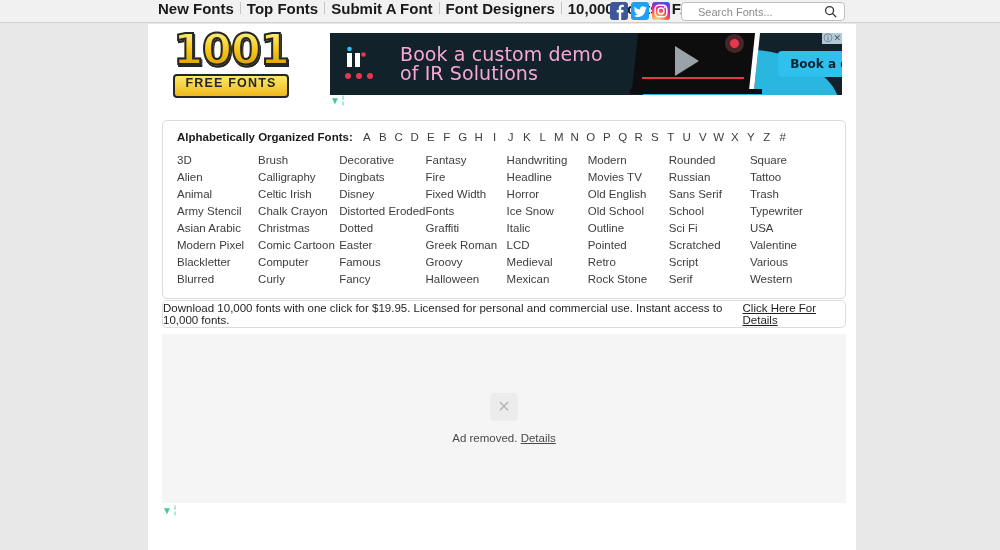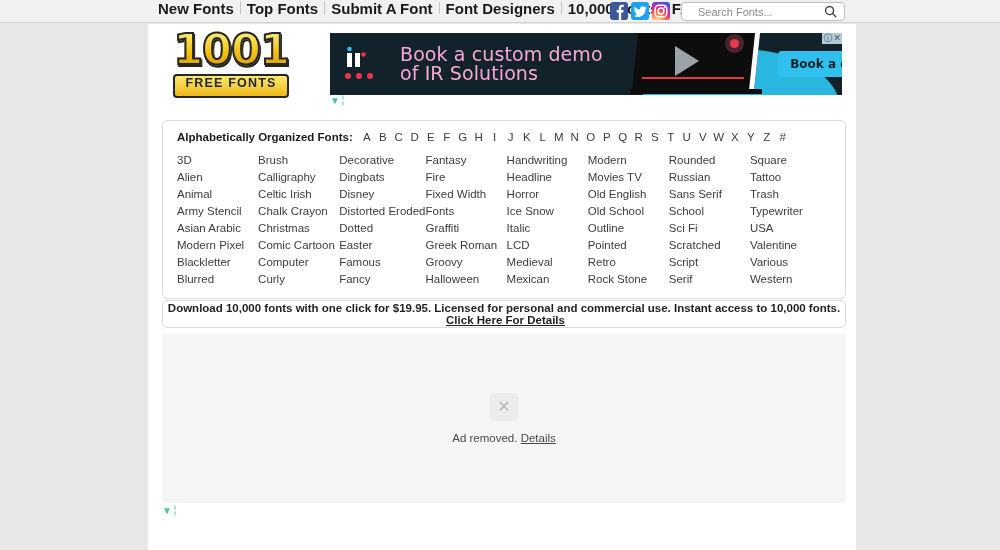--- a/index.html
+++ b/index.html
@@ -149,21 +149,21 @@
     font-size: 11.5px; color: #3d3d3d;
   }
   #catgrid .cat { cursor: pointer; white-space: nowrap; line-height: 14px; }
 
   
   #promo {
     position: absolute; left: 14px; top: 276px;
     width: 684px; height: 28px;
     border: 1px solid #dcdcdc; border-radius: 5px; background: #fff;
     display: flex; align-items: center; justify-content: center;
-    font-size: 11.5px; font-weight: bold; color: #1f1f1f; flex-direction: column;
+    font-size: 11.5px; font-weight: normal; color: #1f1f1f;
   }
   #promo .lnk { text-decoration: underline; cursor: pointer; margin-left: 3px; }
 
   
   #adslot {
     position: absolute; left: 14px; top: 310px;
     width: 684px; height: 169px;
     background: #f5f5f5;
     display: flex; flex-direction: column;
     align-items: center; justify-content: center; gap: 11px;

